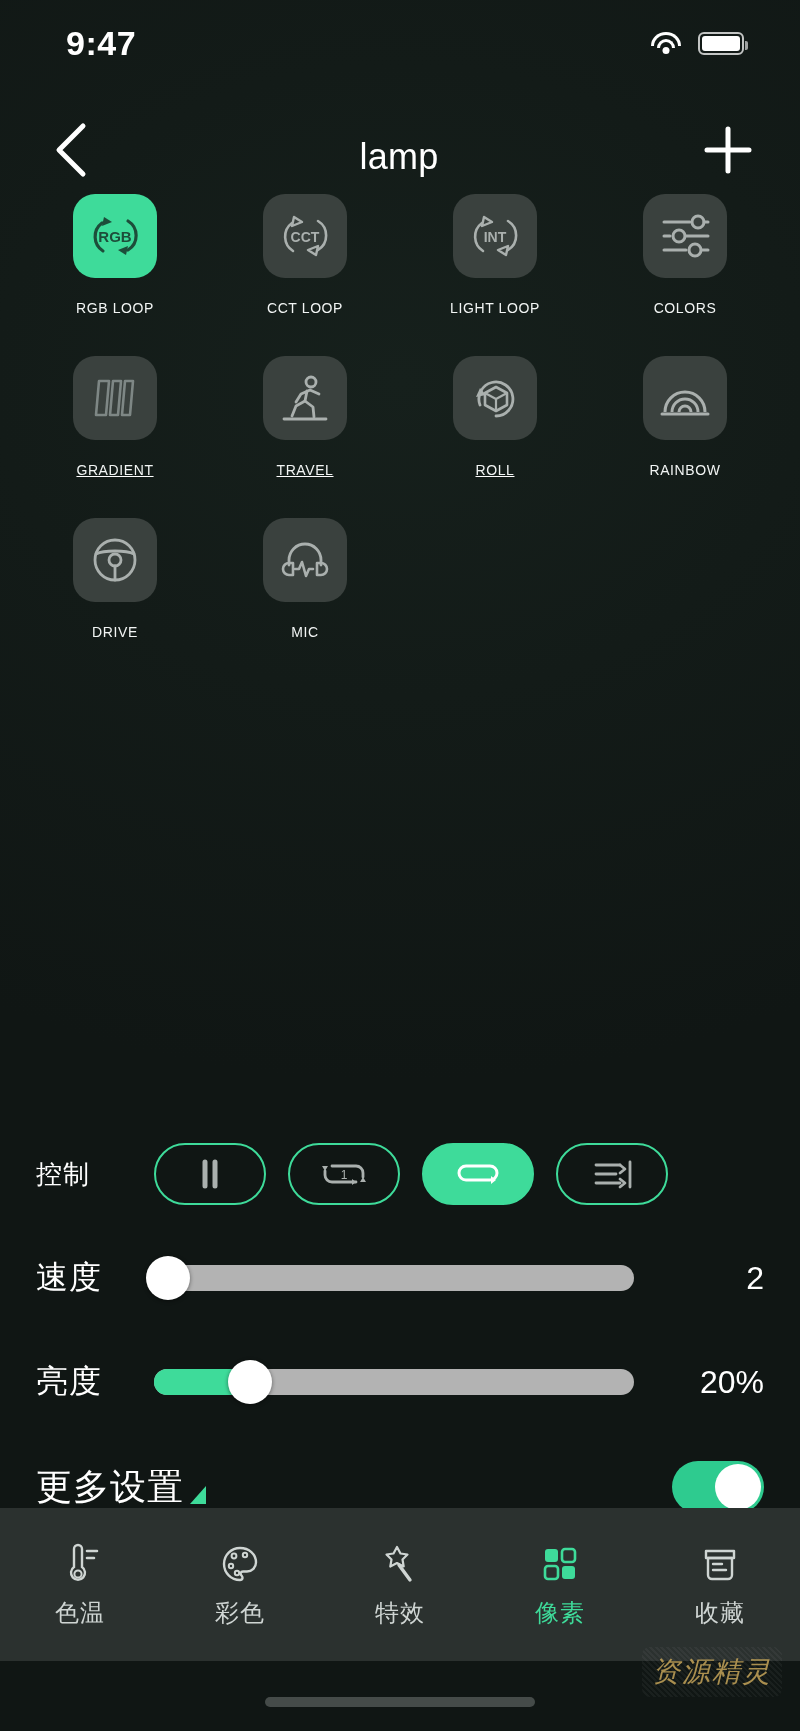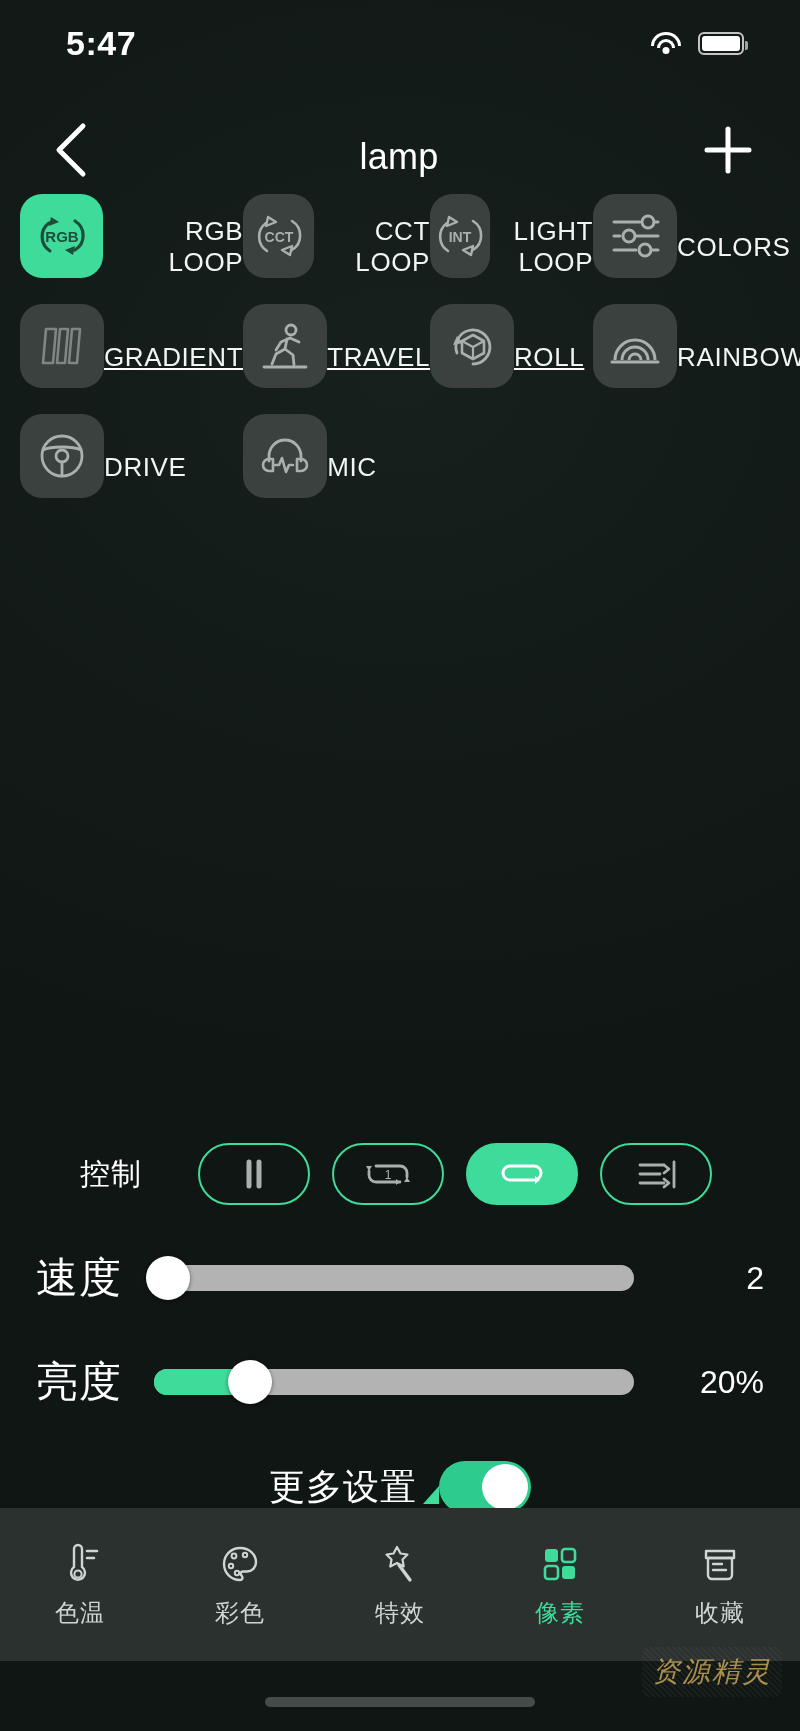--- a/index.html
+++ b/index.html
@@ -52,72 +52,71 @@
   }
   .nav-back { width:56px; height:56px; display:flex; align-items:center; justify-content:center; cursor:pointer; }
   .nav-title { font-size:36px; font-weight:400; letter-spacing:.3px; }
   .nav-add { width:56px; height:56px; display:flex; align-items:center; justify-content:center; cursor:pointer; }
 
   
   .grid {
     display:grid; grid-template-columns:repeat(4,1fr);
     padding:16px 20px 0 20px; row-gap:4px;
   }
-  .cell { display:flex; align-items:center; cursor:pointer; }
+  .cell { display:flex; flex-direction:column; align-items:center; cursor:pointer; }
   .tile {
     width:84px; height:84px; border-radius:22px;
     background:#3a413e; display:flex; align-items:center; justify-content:center;
   }
   .tile.active { background:#3edb9a; }
   .tile svg { display:block; }
   .cell-label {
-    margin-top:22px; font-size:26px; letter-spacing:.6px;
+    margin-top:22px; font-size:14px; letter-spacing:.6px;
     text-align:right; line-height:1.18; color:#f2f5f4; min-height:30px;
   }
   .row-1 .cell-label { margin-top:22px; }
   .r2 { margin-top:22px;text-decoration:underline; }
   .r3 { margin-top:22px; }
 
   
   .panel { position:absolute; left:0; right:0; bottom:191px; padding:0 36px; }
 
   .ctrl-row { display:flex; align-items:center; height:104px; }
   .ctrl-label {
-    font-size:30px; width:118px; flex:0 0 118px; color:#fff;
+    font-size:26px; width:118px; flex:0 0 118px; color:#fff;
     letter-spacing:1px;
-    margin-left:44px;
   }
   .ctrl-btns { display:flex; gap:22px; }
   .cbtn {
     width:112px; height:62px; border-radius:31px;
     border:2px solid #3edb9a; display:flex; align-items:center; justify-content:center;
     cursor:pointer; background:transparent;
   }
   .cbtn.active { background:#3edb9a; border-color:#3edb9a; }
 
   
   .slider-row { display:flex; align-items:center; height:104px; }
   .slider-label {
-    font-size:42px; width:118px; flex:0 0 118px; letter-spacing:1px;
+    font-size:32px; width:118px; flex:0 0 118px; letter-spacing:1px;
   }
   .track {
     position:relative; height:26px; border-radius:13px;
     background:#b3b3b3; flex:1; margin-right:18px;
   }
   .fill { position:absolute; left:0; top:0; bottom:0; border-radius:13px; background:#3edb9a; }
   .thumb {
     position:absolute; top:50%; width:44px; height:44px; border-radius:50%;
     background:#fff; transform:translate(-50%,-50%);
     box-shadow:0 1px 4px rgba(0,0,0,.45);
   }
   .slider-value {
     width:112px; flex:0 0 112px; text-align:right; font-size:32px; color:#fff;
   }
 
-  .more-row { display:flex; align-items:center; height:106px; justify-content:center; }
+  .more-row { display:flex; align-items:center; height:106px; justify-content:space-between; }
   .more-left { display:flex; align-items:flex-end; gap:6px; }
   .more-label { font-size:36px; letter-spacing:1px; }
   .more-caret {
     width:0; height:0; border-left:16px solid transparent;
     border-bottom:18px solid #3edb9a; margin-bottom:8px;
   }
   .toggle {
     width:92px; height:52px; border-radius:26px; background:#2ecb8f;
     position:relative; cursor:pointer;
   }
@@ -146,21 +145,21 @@
     background:repeating-linear-gradient(45deg,rgba(255,255,255,.05) 0 2px,transparent 2px 4px);
     font-style:italic;
   }
 </style>
 </head>
 <body>
 
 <div class="phone">
 
   <div class="statusbar">
-    <div class="status-time">5:47</div>
+    <div class="status-time">9:47</div>
     <div class="status-right">
       <div class="wifi">
           <i></i>
           <i></i>
           <i></i>
         </div>
       <div class="batt">
           <span></span>
         </div>
     </div>

